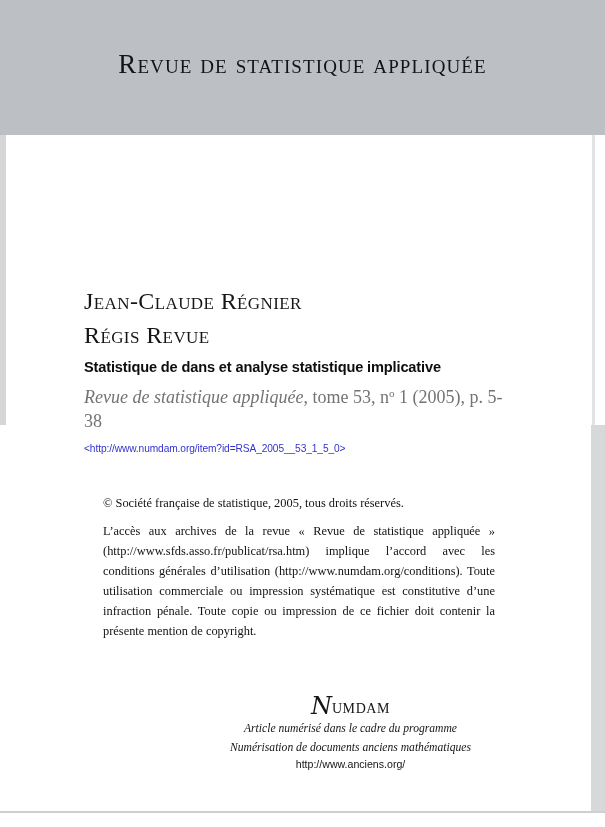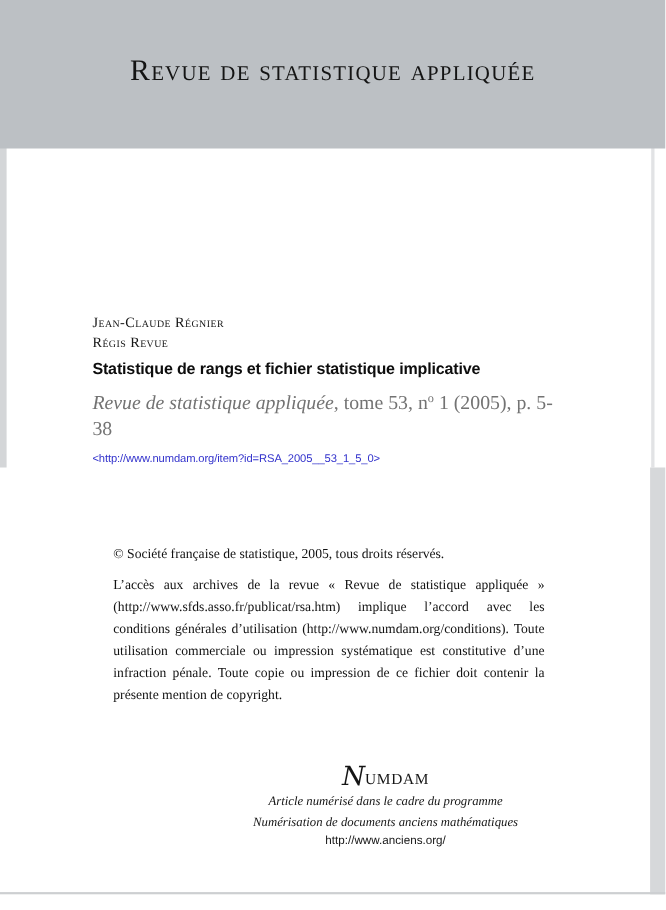--- a/index.html
+++ b/index.html
@@ -71,21 +71,21 @@
 
   
   .article-block {
     position: absolute;
     left: 84px;
     top: 284px;
     width: 420px;
   }
   .author {
     font-family: "Liberation Serif", serif;
-    font-size: 13px;
+    font-size: 24px;
     font-variant: small-caps;
     letter-spacing: 0.4px;
     line-height: 1.42;
     color: #161616;
   }
   .article-title {
     font-family: "Liberation Sans", sans-serif;
     font-size: 14.6px;
     font-weight: bold;
     letter-spacing: -0.15px;
@@ -195,21 +195,21 @@
   <div class="edge-bottom"></div>
 
   <div class="header-band">
     <div class="journal-title">Revue de statistique appliquée</div>
   </div>
 
   <div class="article-block">
     <div class="author">Jean-Claude Régnier</div>
     <div class="author">Régis Revue</div>
 
-    <div class="article-title">Statistique de rangs et fichier statistique implicative</div>
+    <div class="article-title">Statistique de dans et analyse statistique implicative</div>
 
     <div class="citation">
       <span class="jname">Revue de statistique appliquée</span><span>, tome  53, n</span><sup>o</sup><span> 1 (2005), p. 5-38</span>
     </div>
 
     <div class="uri-line">&lt;http://www.numdam.org/item?id=RSA_2005__53_1_5_0&gt;</div>
   </div>
 
   <div class="legal-block">
     <div class="legal-copyright">© Société française de statistique, 2005, tous droits réservés.</div>

